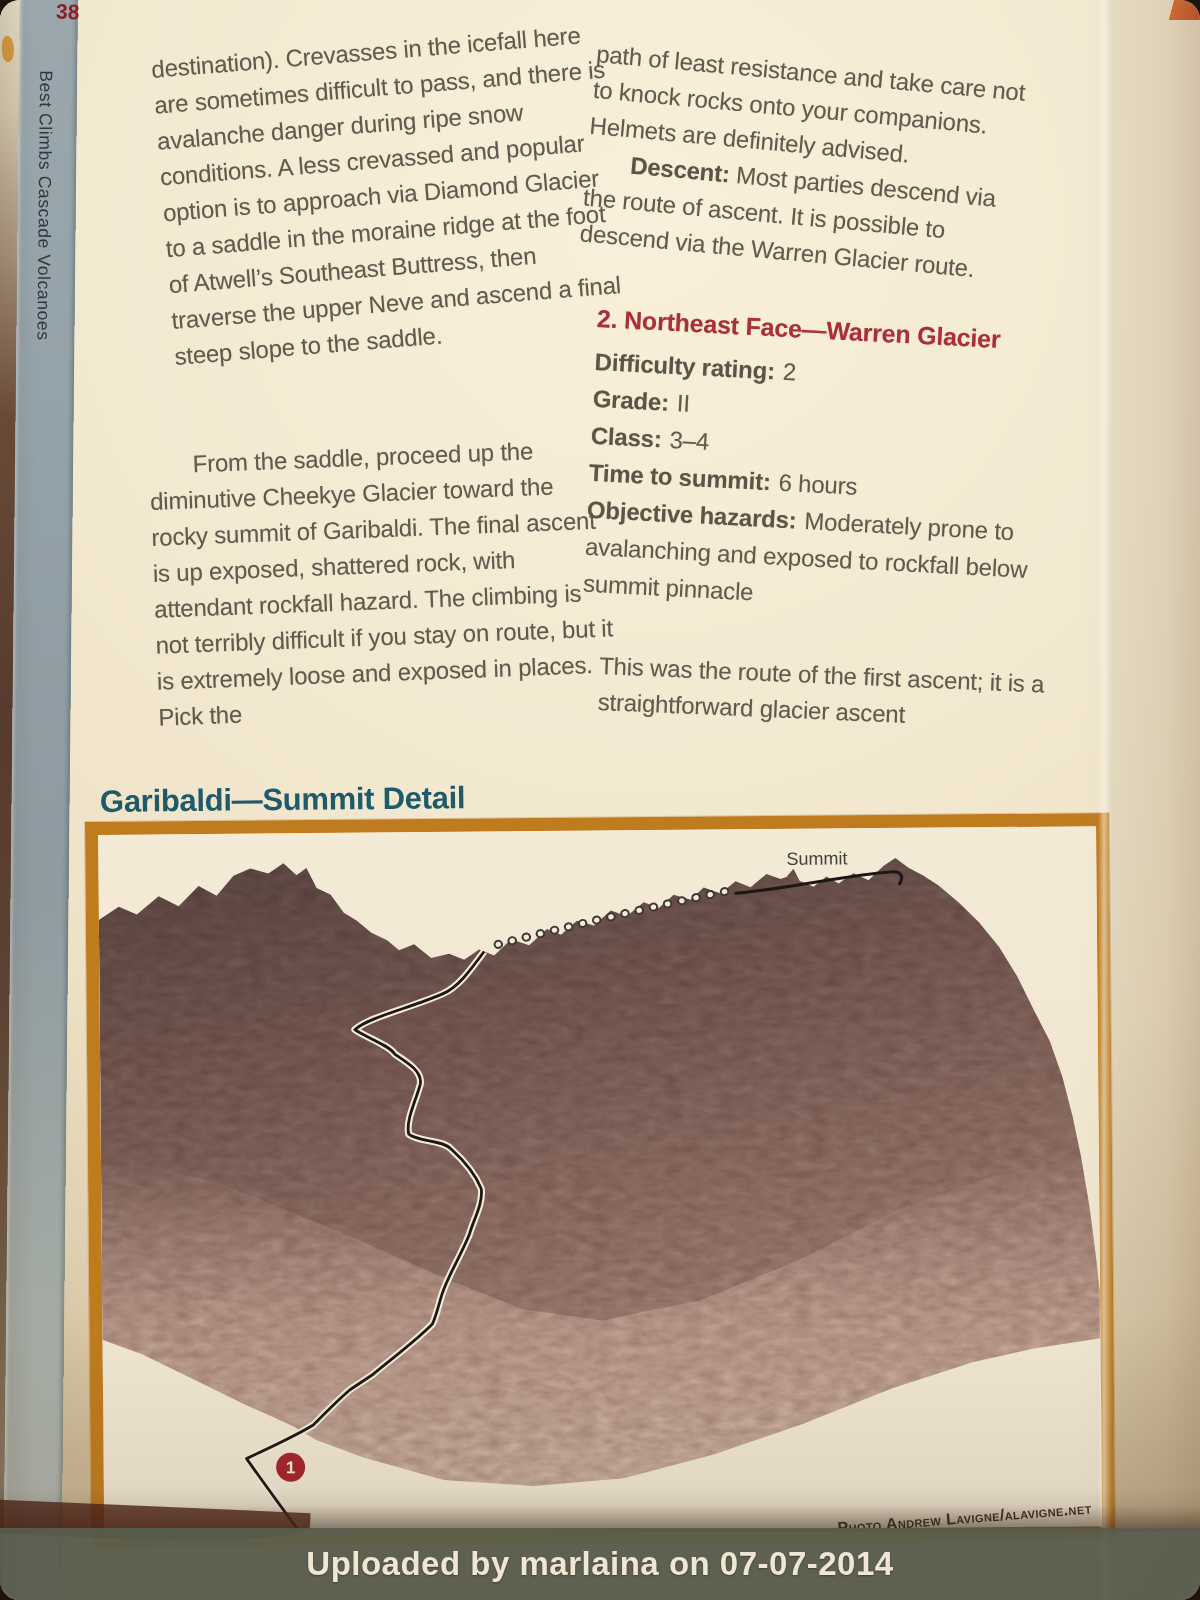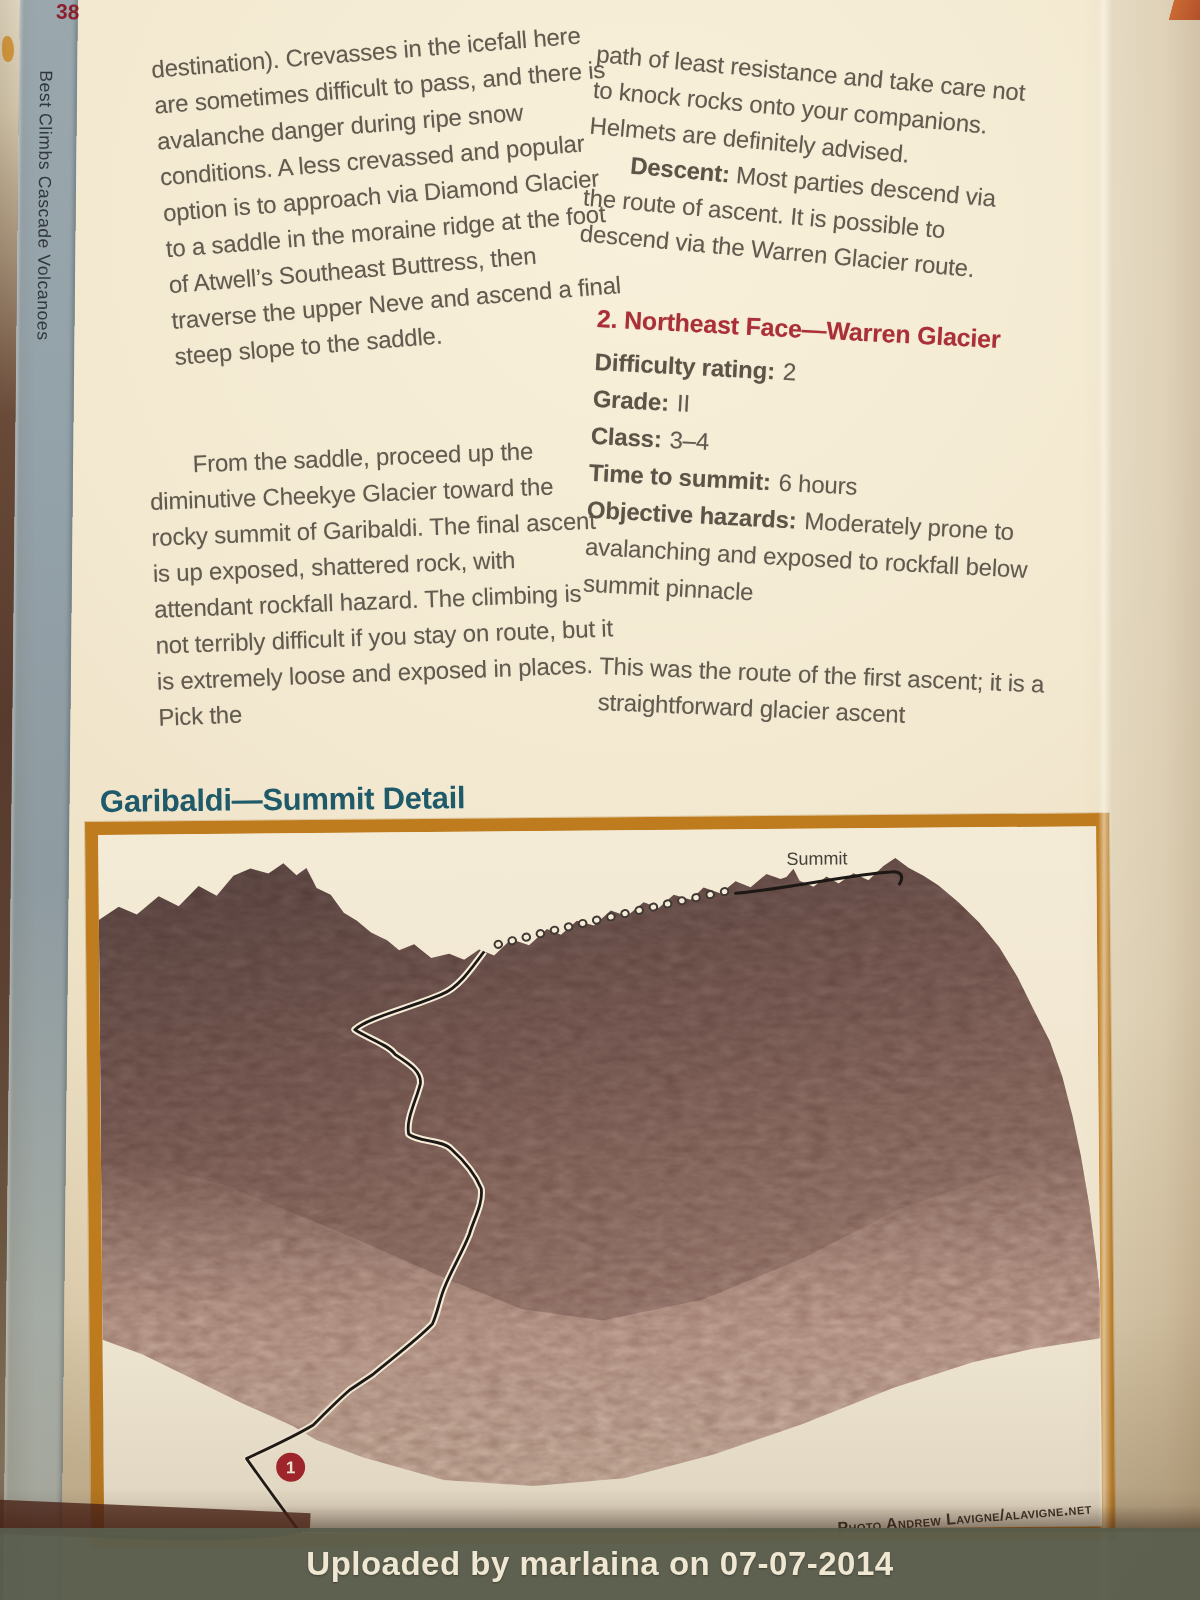--- a/index.html
+++ b/index.html
@@ -1,19 +1,19 @@
 <!DOCTYPE html>
 <html><head>
 <meta charset="utf-8">
 <style>
   html,body{margin:0;padding:0;background:#1d140e;}
   #stage{position:relative;width:1200px;height:1600px;overflow:hidden;
          font-family:"Liberation Sans",sans-serif;
          background:
-           radial-gradient(115% 85% at 54% 14%, #f8f0da 0%, #f3e9d1 42%, #eee2c6 68%, #ddcdae 88%, #c9b795 100%);}
+           radial-gradient(115% 85% at 54% 14%, #f8f0da 0%, #f3e9d1 42%, #eee2c6 68%, #ddcdae 88%, #c9b795 100%); border-radius: 20px;}
   
   .fold-shade{position:absolute;inset:0;z-index:6;pointer-events:none;
     background:
       linear-gradient(to right, rgba(90,70,45,.16) 0%, rgba(90,70,45,0) 3%,
         rgba(255,255,255,0) 90%, rgba(150,120,85,.12) 97%, rgba(130,95,60,.22) 100%),
       linear-gradient(to right, rgba(0,0,0,0) 1098px, rgba(255,252,240,.55) 1104px, rgba(140,125,100,.10) 1112px, rgba(140,125,100,.10) 1200px),
       linear-gradient(to bottom, rgba(70,50,30,0) 82%, rgba(70,50,30,.14) 100%);}
   .corner-sliver{position:absolute;right:0;top:0;width:52px;height:20px;z-index:7;
     background:linear-gradient(105deg, rgba(0,0,0,0) 45%, #c96a33 46%, #b4502a 100%);}
   

